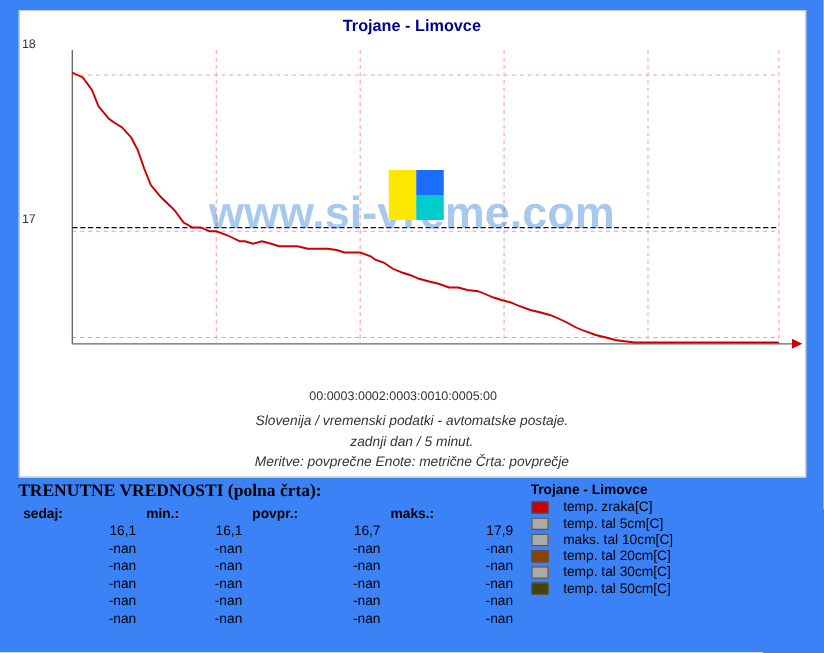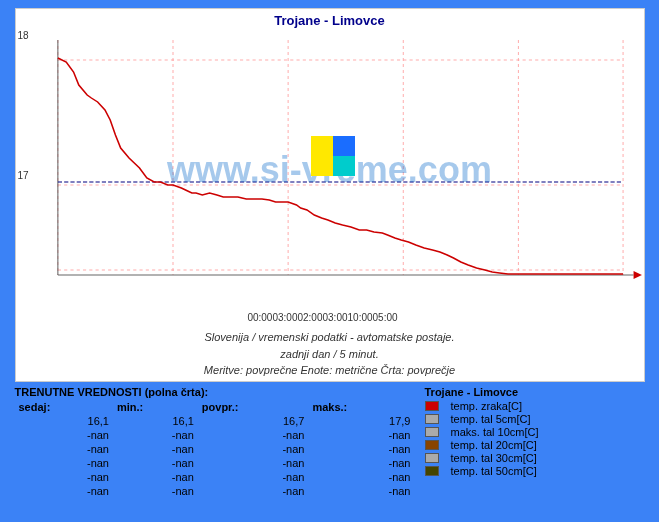--- a/index.html
+++ b/index.html
@@ -147,22 +147,23 @@
       margin: 1px 0;
     }
     .legend-color {
       width: 14px;
       height: 10px;
       flex-shrink: 0;
       border: 1px solid #555;
     }
     .section-header {
       font-weight: bold;
-      font-size: 11px;
+      font-size: 14px;
       margin-bottom: 2px;
+      font-family: Liberation Serif, serif;
     }
   </style>
 </head>
 <body>
 
 <div class="outer">
   <div class="chart-container">
     <div class="chart-title">Trojane - Limovce</div>
     <div class="chart-area">
       

